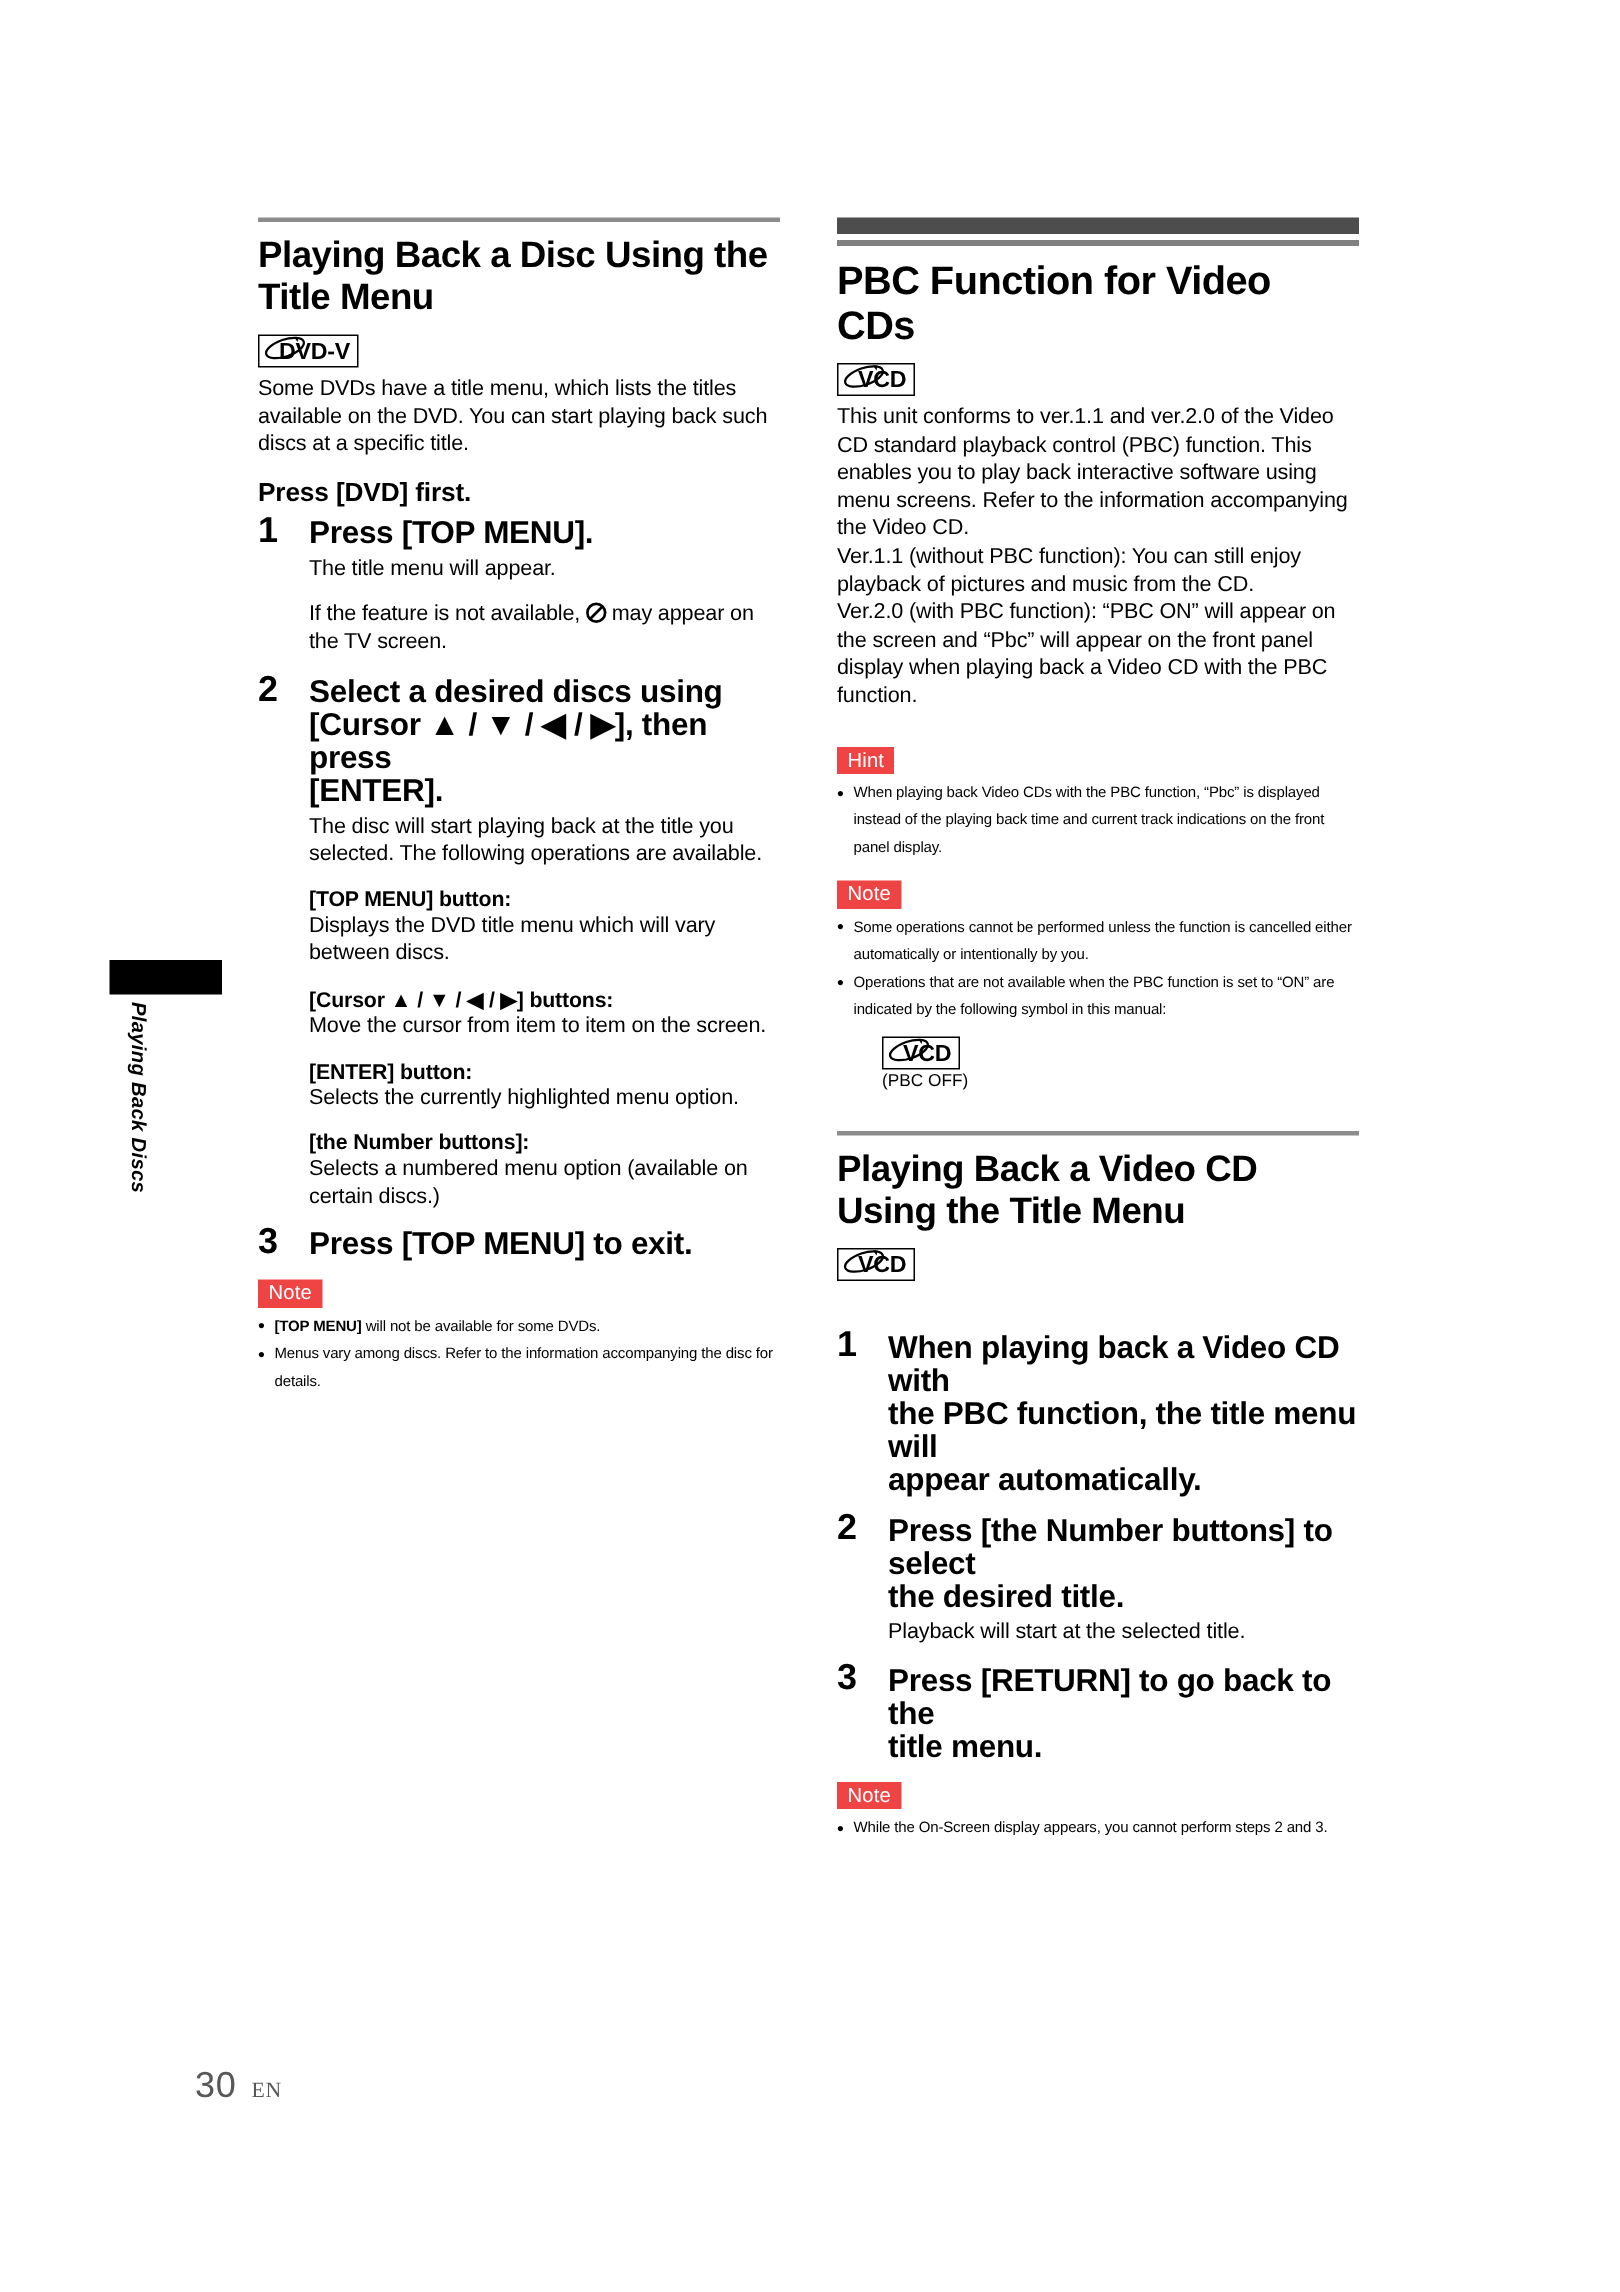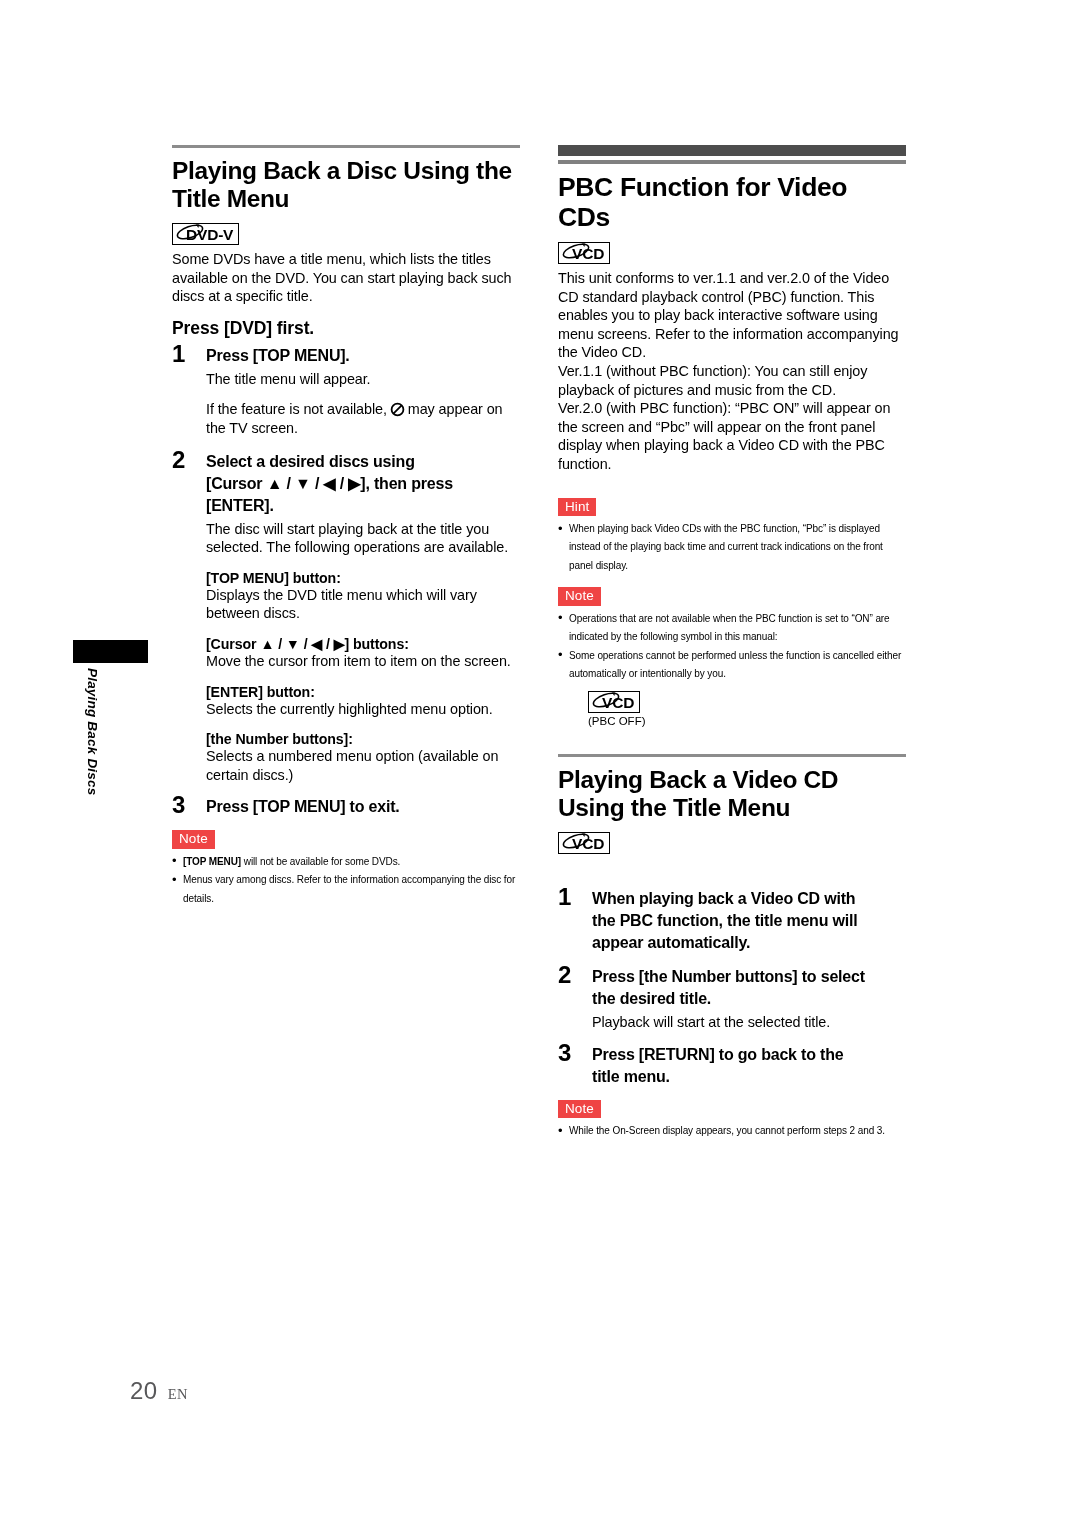--- a/index.html
+++ b/index.html
@@ -141,21 +141,21 @@
   }
   .step-num {
     position: absolute;
     left: 0;
     top: -3px;
     font-size: 24px;
     font-weight: bold;
     line-height: 1;
   }
   .step-head {
-    font-size: 16px;
+    font-size: 21px;
     font-weight: bold;
     line-height: 22px;
     letter-spacing: -0.2px;
     margin: 0;
   }
   .step-body {
     font-size: 14.4px;
     line-height: 18.6px;
     margin: 3px 0 0 0;
     letter-spacing: -0.1px;
@@ -334,22 +334,22 @@
     <p class="body tight">Ver.1.1 (without PBC function): You can still enjoy playback of pictures and music from the CD.</p>
     <p class="body">Ver.2.0 (with PBC function): “PBC ON” will appear on the screen and “Pbc” will appear on the front panel display when playing back a Video CD with the PBC function.</p>
 
     <div class="tagbox">Hint</div>
     <ul class="bullets">
       <li>When playing back Video CDs with the PBC function, “Pbc” is displayed instead of the playing back time and current track indications on the front panel display.</li>
     </ul>
 
     <div class="tagbox">Note</div>
     <ul class="bullets">
+      <li>Some operations cannot be performed unless the function is cancelled either automatically or intentionally by you.</li>
       <li>Operations that are not available when the PBC function is set to “ON” are indicated by the following symbol in this manual:</li>
-      <li>Some operations cannot be performed unless the function is cancelled either automatically or intentionally by you.</li>
     </ul>
 
     <div class="badge-indent" style="margin-top:8px;">
       <span class="badge">
         <span class="badge-inner">
           <svg width="30" height="22" viewBox="0 0 30 22">
             <ellipse cx="15" cy="10" rx="13.2" ry="5.6" fill="none" stroke="#000" stroke-width="1.5" transform="rotate(-19 15 10)"></ellipse>
             <path d="M21 2.6 L24 2.6 L23.4 6.0 Z" fill="#000"></path>
           </svg>
           <span>VCD</span>
@@ -404,17 +404,17 @@
     </div>
 
     <div class="tagbox">Note</div>
     <ul class="bullets">
       <li>While the On-Screen display appears, you cannot perform steps 2 and 3.</li>
     </ul>
 
   </div>
 
   <div class="footer">
-    <span class="pg">20</span>
+    <span class="pg">30</span>
     <span class="lang">EN</span>
   </div>
 
 </div>
 
 </body></html>

